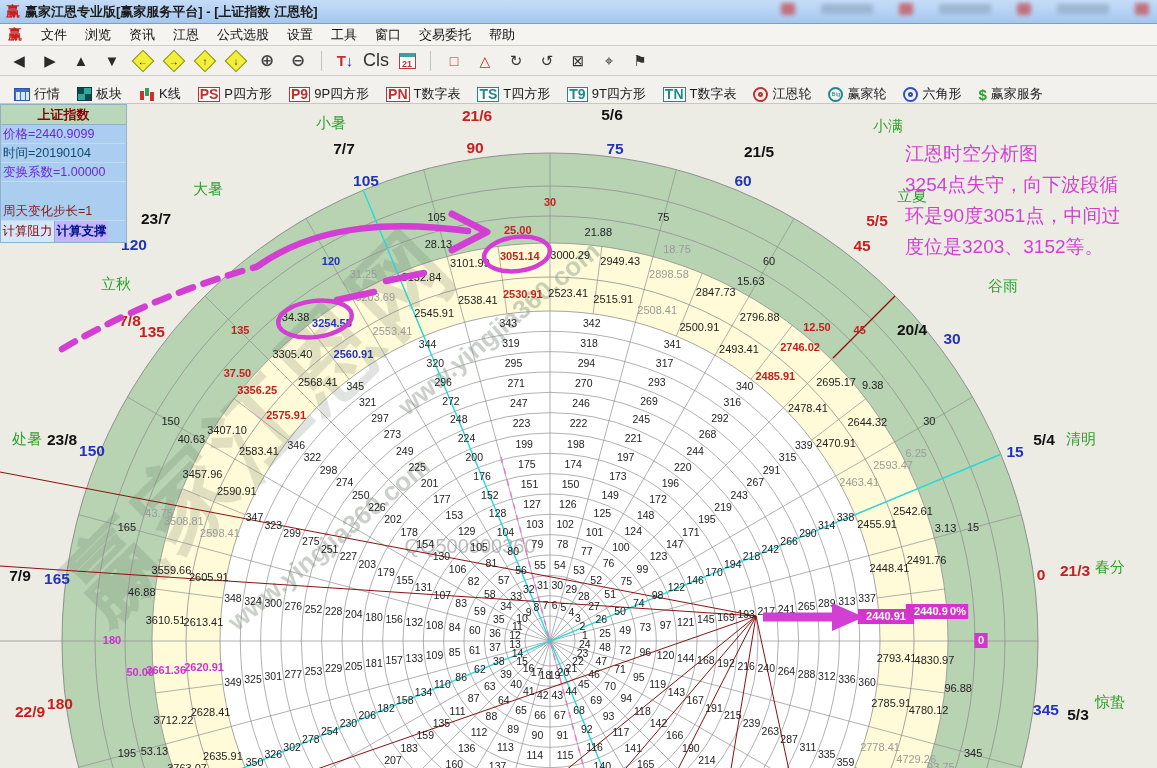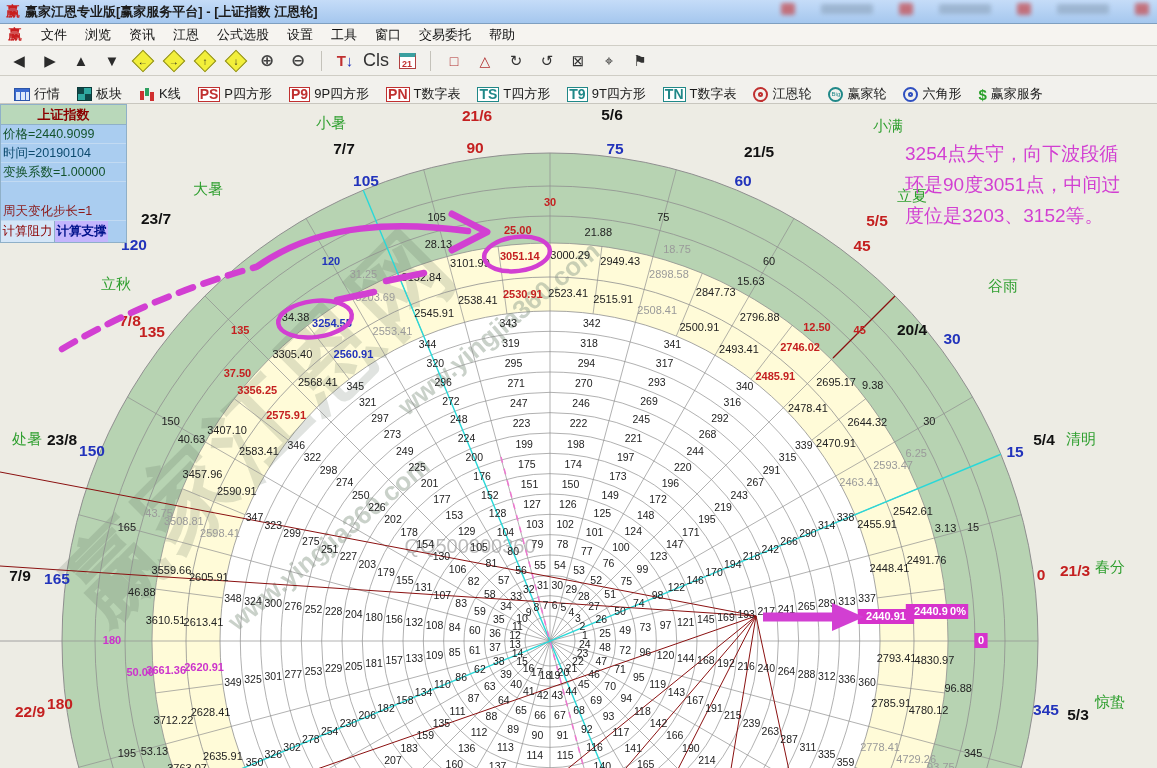--- a/index.html
+++ b/index.html
@@ -65,21 +65,21 @@
   .icon-rings.teal, .icon-rings.teal i { border-color:#208888; }
   .dollar { color:#28a028; font-weight:bold; font-size:15px; }
 
   
   .sidepanel { position:absolute; left:0; top:104px; width:127px; z-index:5;
     font-size:12.5px; border:1px solid #8fb0c8; background:#aacdf0;}
   .sp-title { background:#b9d8ba; color:#8b0000; font-weight:bold; text-align:center;
     height:20px; line-height:20px; border-bottom:1px solid #8fb0c8; font-size:13px;}
   .sp-row { height:19px; line-height:19px; padding-left:2px; background:#aacdf0;
     border-bottom:1px solid #c2daf2; white-space:nowrap; overflow:hidden;}
-  .sp-row.red { color:#14532d; }
+  .sp-row.red { color:#6d28d9; }
   .sp-row.navy { color:#0c4a6e; }
   .sp-row.dred { color:#8b1a1a;margin-top:20px; }
   .sp-btns { display:flex; }
   .sp-btn1 { width:54px; height:21px; line-height:21px; text-align:center; color:#8b0000;
     background:#d4e6f8; border-right:1px solid #8fb0c8; font-size:12.5px;}
   .sp-btn2 { width:53px; height:21px; line-height:21px; text-align:center; color:#00128b;
     background:#c4b5fd; font-size:12.5px; font-weight:bold;}
 
   
   .note { position:absolute; left:905px; top:138px; width:250px; z-index:4;
@@ -816,17 +816,18 @@
         <div class="sp-row red">变换系数=1.00000</div>
         <div class="sp-row dred">周天变化步长=1</div>
       </div>
     <div class="sp-btns">
       <div class="sp-btn1">计算阻力</div>
       <div class="sp-btn2">计算支撑</div>
     </div>
   </div>
 
   <div class="note" id="note">
+      <div>江恩时空分析图</div>
       <div>3254点失守，向下波段循</div>
       <div>环是90度3051点，中间过</div>
       <div>度位是3203、3152等。</div>
     </div>
 </div>
 
 </body></html>

